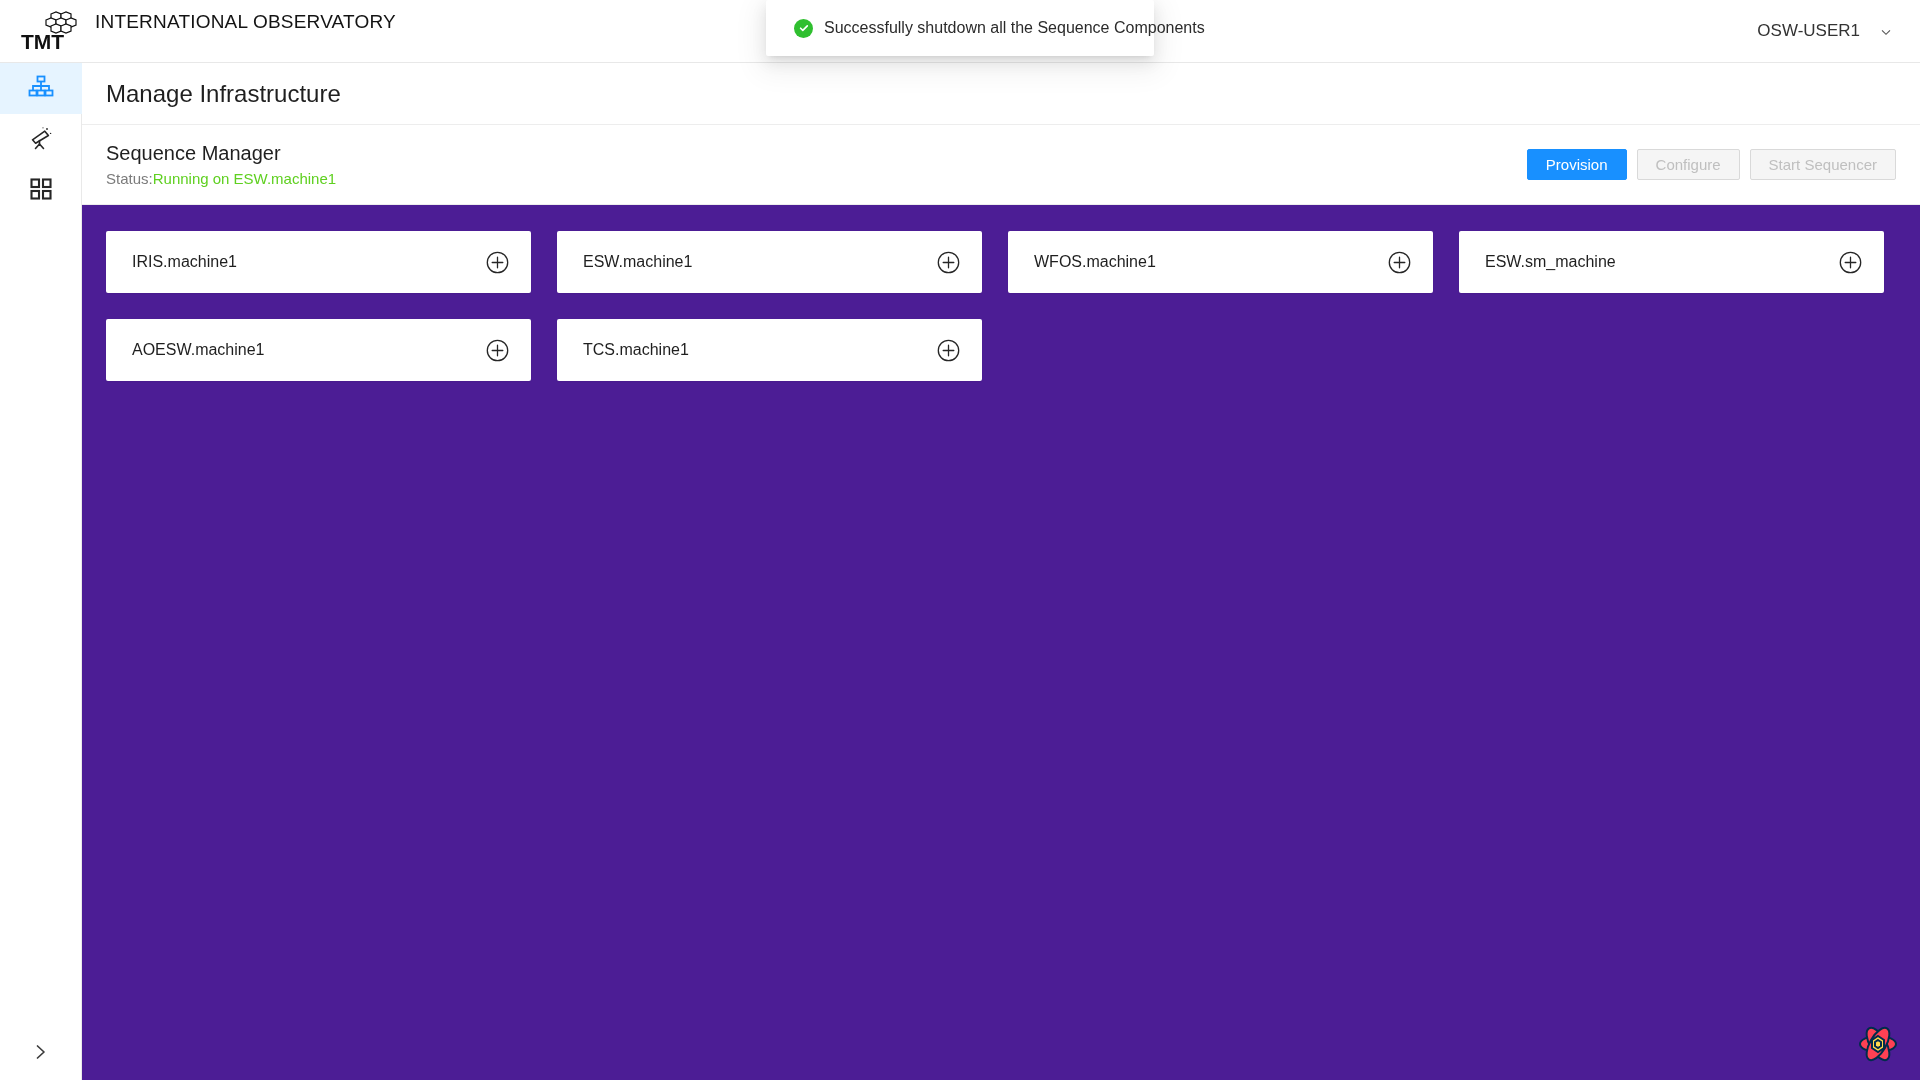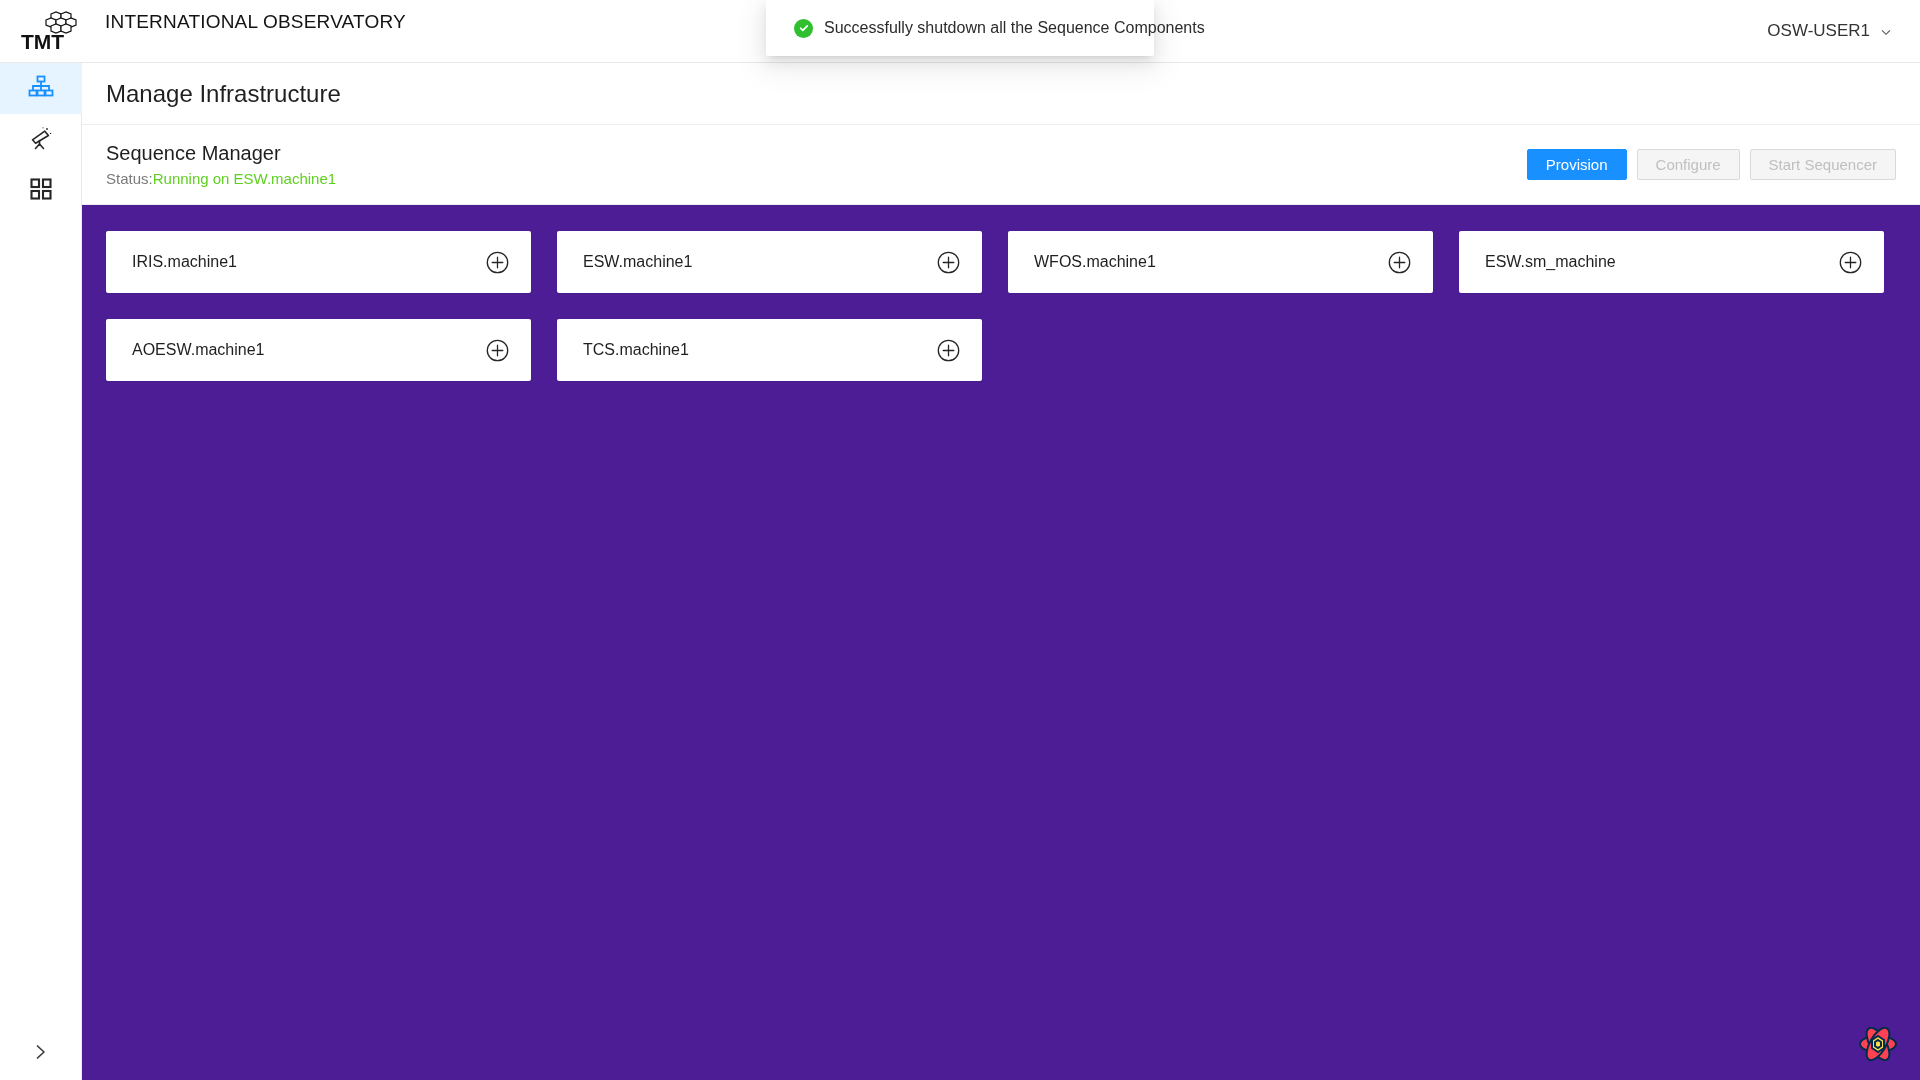--- a/index.html
+++ b/index.html
@@ -34,33 +34,33 @@
     position: relative;
     width: 68px;
     height: 40px;
     flex: 0 0 68px;
   }
   .brand-logo svg { position: absolute; left: 0; top: 0; }
   .brand-text {
     font-size: 19px;
     letter-spacing: 0.2px;
     color: #131313;
-    margin-left: 16px;
+    margin-left: 6px;
     padding-bottom: 4px;
     white-space: nowrap;
   }
 
   .user-menu {
     position: absolute;
     right: 28px;
     top: 50%;
     transform: translateY(-50%);
     display: flex;
     align-items: center;
-    gap: 10px;
+    gap: 20px;
     font-size: 17px;
     color: #333;
     cursor: pointer;
     white-space: nowrap;
   }
   .caret-down {
     width: 12px; height: 12px;
     display: inline-block;
     position: relative;
     top: -2px;

